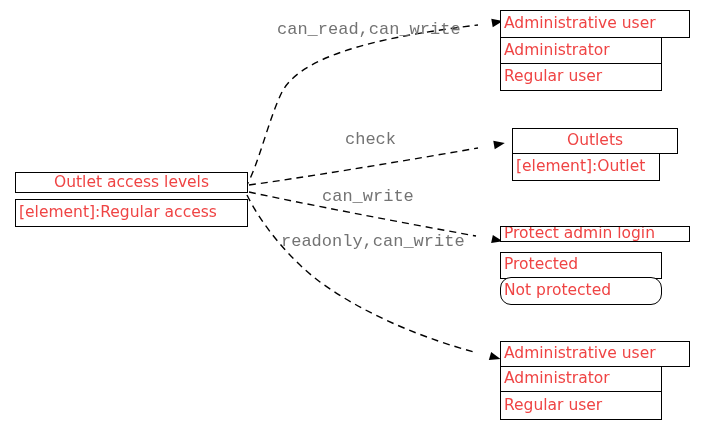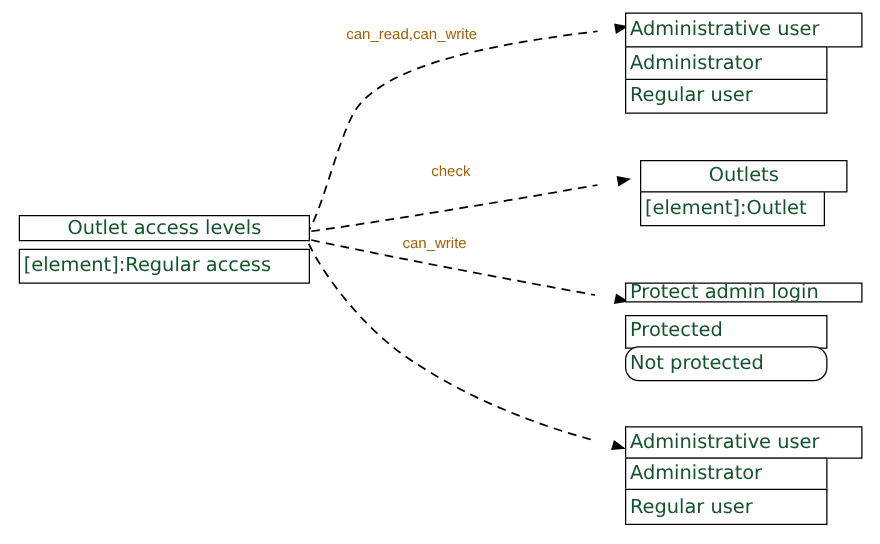--- a/index.html
+++ b/index.html
@@ -40,39 +40,39 @@
     position: absolute;
     box-sizing: border-box;
   }
   .rrow {
     box-sizing: border-box;
     border: 1.4px solid #000000;
     background: #ffffff;
     font-family: "DejaVu Sans", sans-serif;
     font-size: 15.5px;
     line-height: 1;
-    color: #14532d;
+    color: #ef4444;
     white-space: nowrap;
     display: flex;
     align-items: center;
     position: absolute;
     overflow: hidden;
   }
   .rrow.left   { justify-content: flex-start; padding-left: 3px; }
   .rrow.center { justify-content: center; }
   
   .rrow + .rrow { margin-top: 0; }
 
   
   .edge-label {
     position: absolute;
-    font-family: Liberation Sans, sans-serif;
-    font-size: 12px;
+    font-family: Liberation Mono, monospace;
+    font-size: 17px;
     line-height: 1;
-    color: #a16207;
+    color: #737373;
     white-space: nowrap;
     background: transparent;
   }
 </style>
 </head>
 <body>
 
 <div id="canvas">
 
   <svg id="edges" viewBox="0 0 704 435" width="704" height="435" xmlns="http://www.w3.org/2000/svg">
@@ -91,20 +91,21 @@
     </g>
     <g>
       <path class="edge-path" d="M247,195 C260,222 288,258 320,282 C370,318 430,340 474,352"></path>
       <polygon class="arrow-head" points="0,-4.2 11,0 0,4.2" transform="translate(490,356) rotate(16)"></polygon>
     </g>
   </svg>
 
   <div class="edge-label" style="left:277px; top:21px;">can_read,can_write</div>
   <div class="edge-label" style="left:345px; top:131px;">check</div>
   <div class="edge-label" style="left:322px; top:188px;">can_write</div>
+  <div class="edge-label" style="left:281px; top:233px;">readonly,can_write</div>
 
   <div class="record" style="left:15px; top:172px; width:233px;">
     <div class="rrow center" style="left:0; top:0; width:233px; height:21px;">Outlet access levels</div>
     <div class="rrow left" style="left:0; top:26.6px; width:233px; height:28px;">[element]:Regular access</div>
   </div>
 
   <div class="record" style="left:500px; top:10px; width:190px;">
     <div class="rrow left" style="left:0; top:0; width:190px; height:28px;">Administrative user</div>
     <div class="rrow left" style="left:0; top:26.6px; width:162px; height:28px;">Administrator</div>
     <div class="rrow left" style="left:0; top:53.2px; width:162px; height:28px;">Regular user</div>

